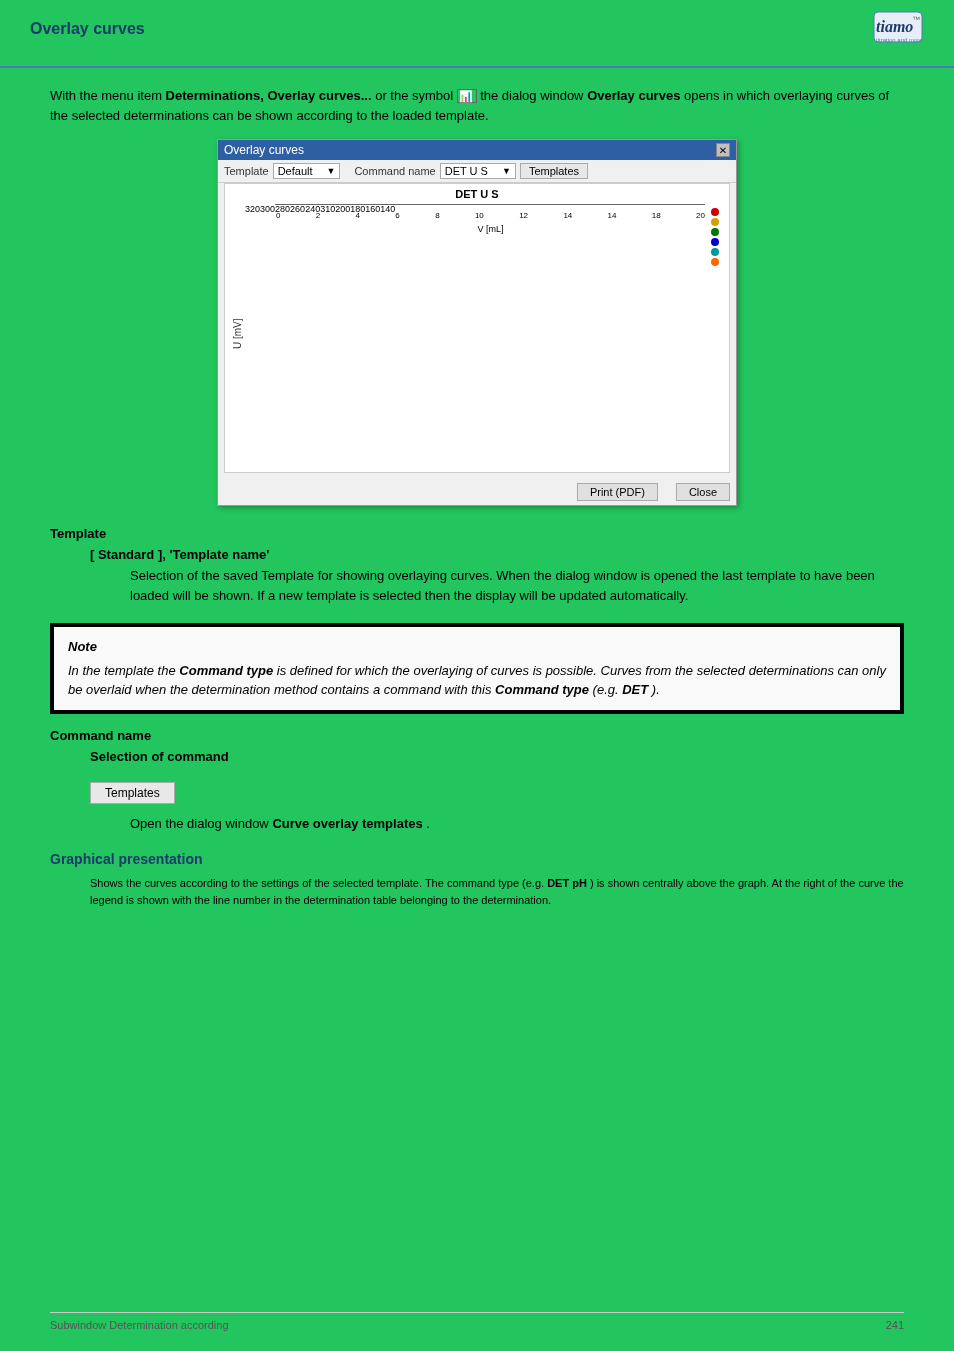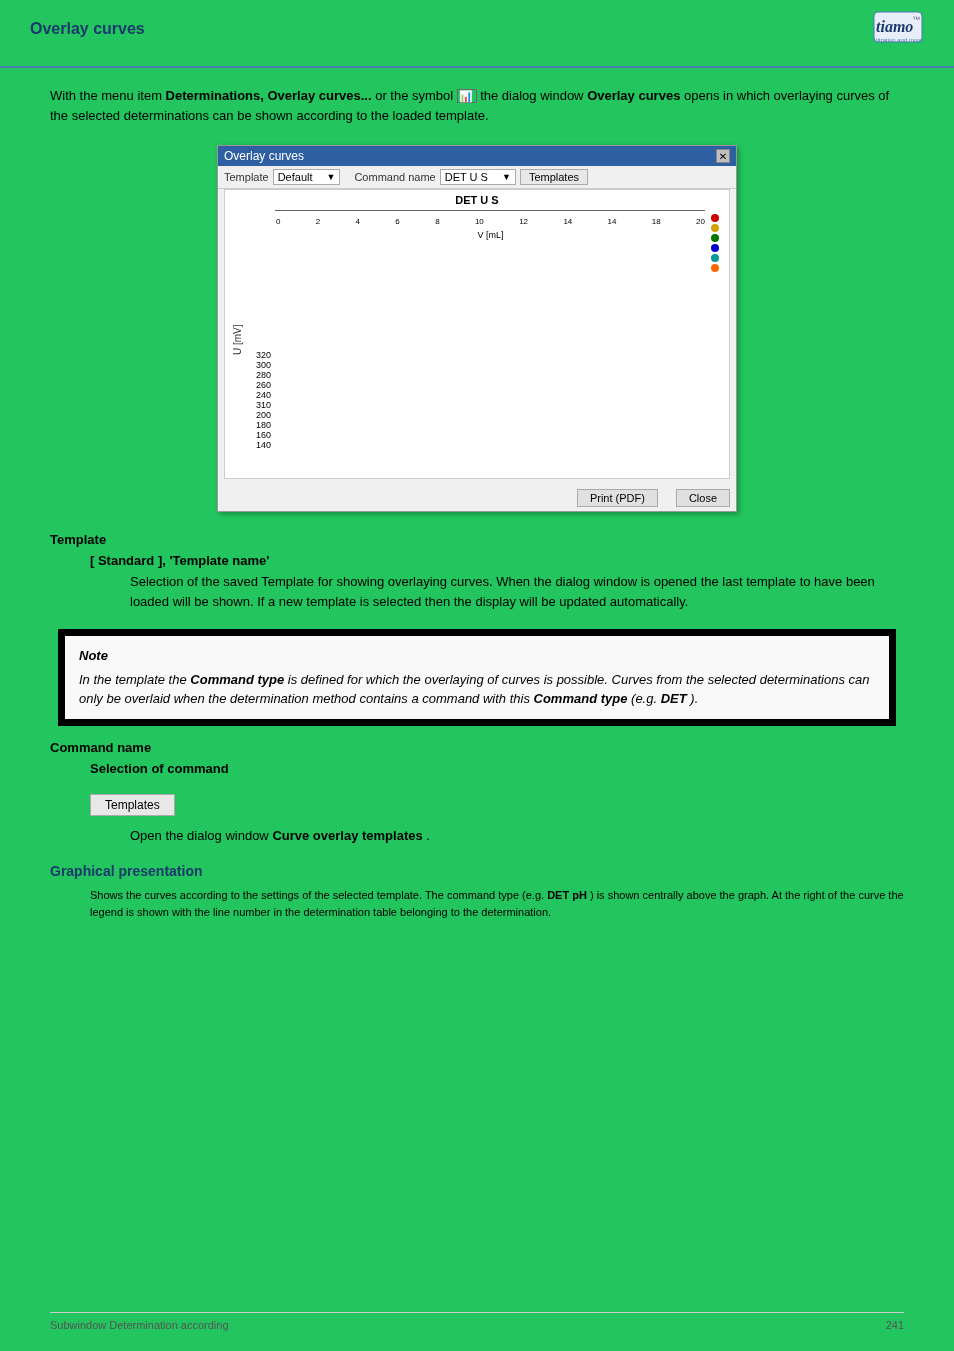--- a/index.html
+++ b/index.html
@@ -48,21 +48,21 @@
       height: 50px;
     }
 
     
     .content {
       padding: 18px 50px 30px 50px;
     }
 
     
     .intro-para {
-      margin-bottom: 20px;
+      margin-bottom: 14px;
       line-height: 1.5;
       font-size: 13px;
     }
 
     
     .dialog-window {
       border: 1px solid #999;
       background: #f0f0f0;
       width: 520px;
       margin: 0 auto 20px auto;
@@ -157,22 +157,22 @@
       font-size: 10px;
       display: flex;
       align-items: center;
       justify-content: center;
       width: 16px;
       color: #333;
     }
 
     .chart-y-axis {
       display: flex;
-      flex-direction: column;
-      justify-content: flex-end;
+      flex-direction: row;
+      justify-content: flex-start;
       padding: 0 4px 20px 0;
       font-size: 9px;
       text-align: right;
       width: 30px;
     }
 
     .chart-plot-area {
       flex: 1;
       position: relative;
       border-left: 1px solid #666;
@@ -229,23 +229,23 @@
 
     .subsection-body {
       margin-left: 80px;
       line-height: 1.5;
       font-size: 13px;
       margin-bottom: 6px;
     }
 
     
     .note-box {
-      border: 7px solid #000000;
+      border: 4px solid #000000;
       background: #f9f9f9;
-      margin: 14px 8px;
+      margin: 14px 0;
       padding: 10px 14px;
       font-size: 13px;
       line-height: 1.5;
     }
 
     .note-title {
       font-style: italic;
       font-weight: bold;
       margin-bottom: 4px;
     }

